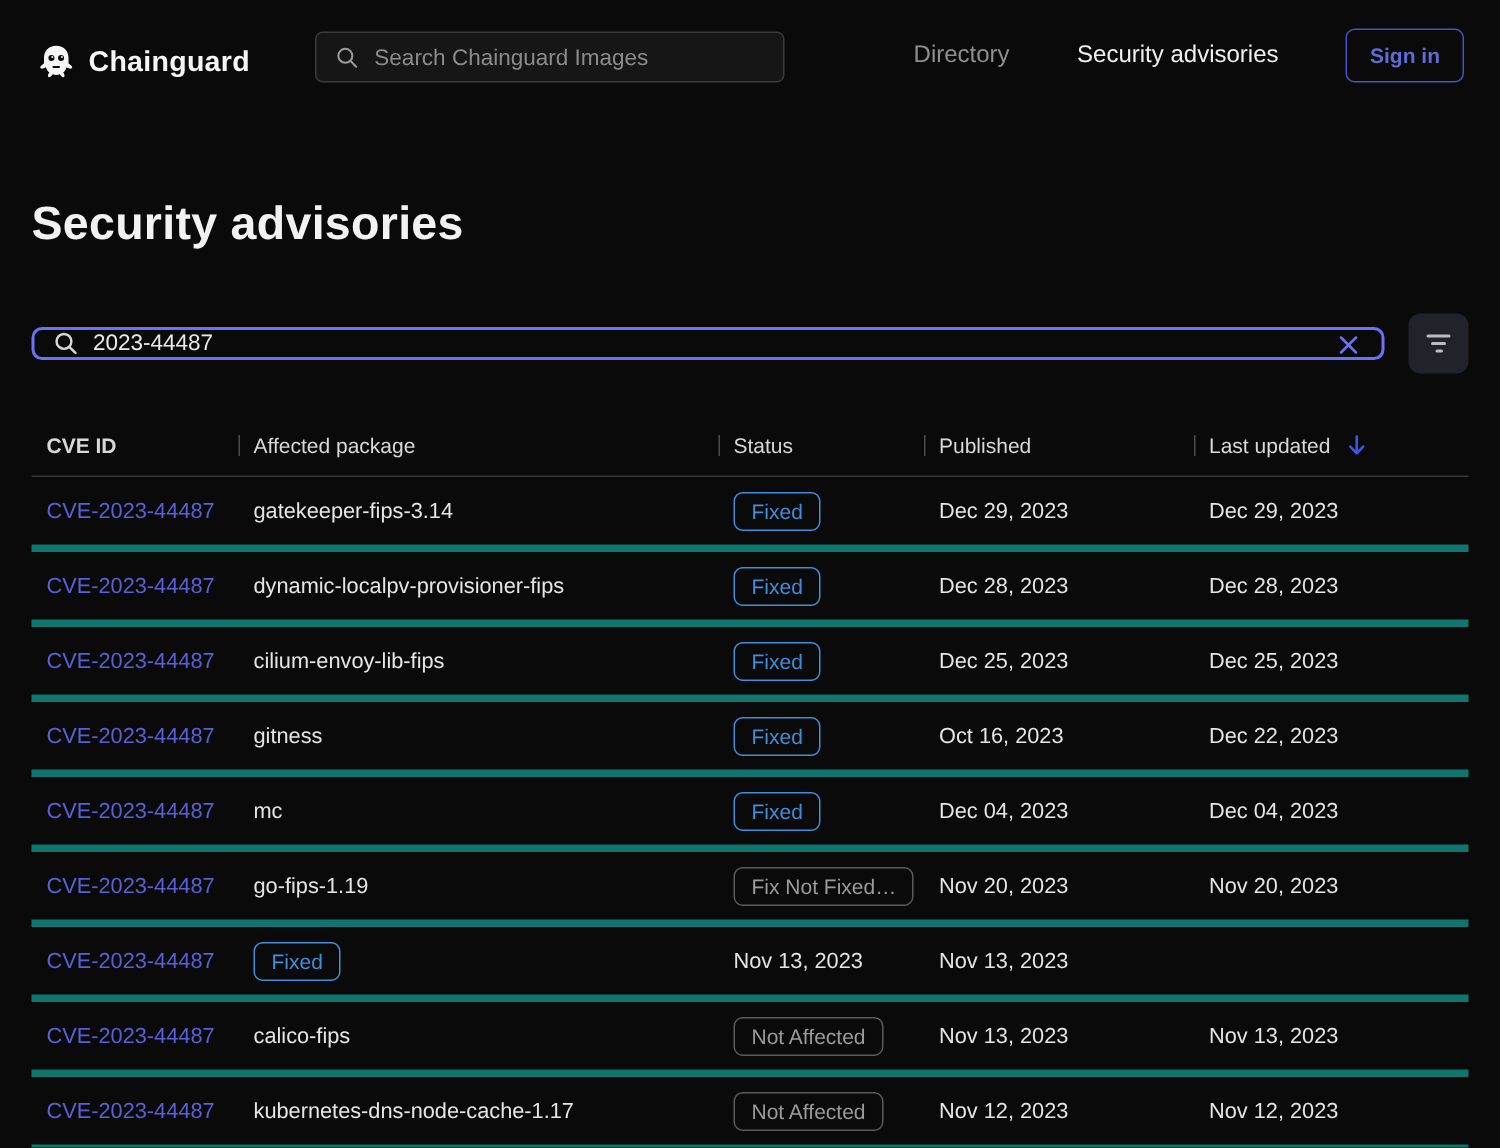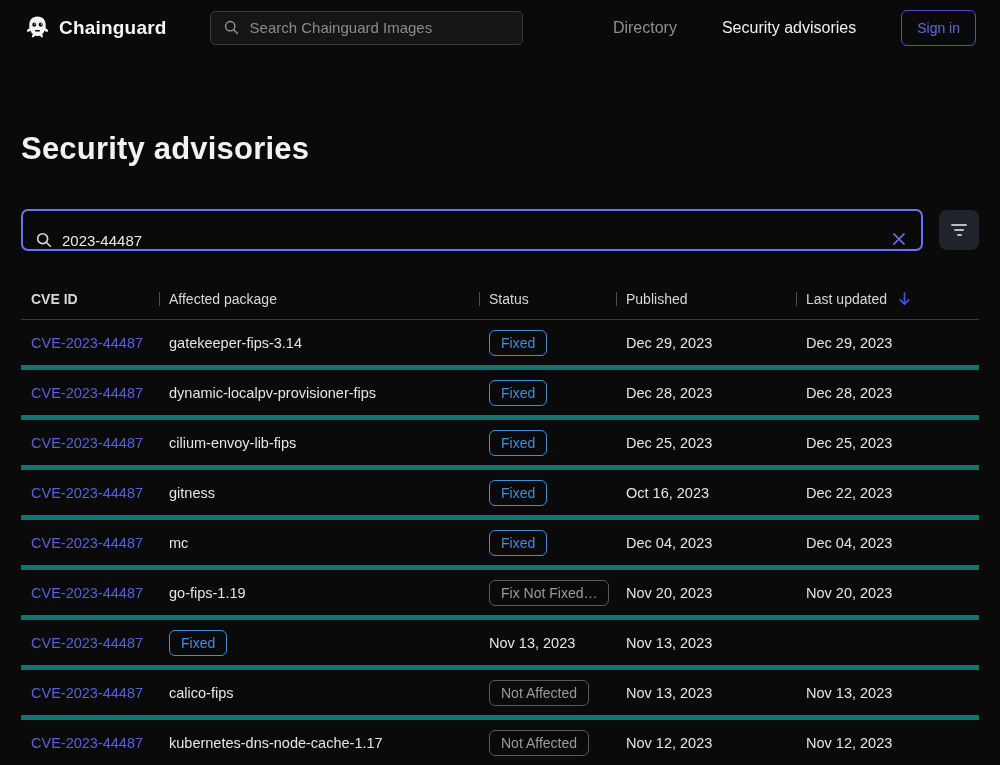--- a/index.html
+++ b/index.html
@@ -7,21 +7,21 @@
   body {
     background: #0a0a0b;
     font-family: "Liberation Sans", "DejaVu Sans", sans-serif;
     color: #e8e8e8;
   }
 
   
   .navbar {
     height: 55px;
     display: flex;
-    align-items: center;
+    align-items: flex-end;
     padding: 0 24px;
   }
   .brand {
     display: flex;
     align-items: center;
     gap: 8px;
     cursor: pointer;
   }
   .brand-name {
     color: #f5f5f5;
@@ -66,44 +66,45 @@
   .nav-link.active { color: #f0f0f0; }
   .sign-in-btn {
     background: transparent;
     color: #5f6bd6;
     border: 1px solid #4553c8;
     border-radius: 6px;
     font-size: 14px;
     font-family: inherit;
     padding: 9px 15px;
     cursor: pointer;
+    font-weight: bold;
   }
 
   
   .main { padding: 0 21px; }
   .page-title {
     margin-top: 76px;
     font-size: 31px;
     font-weight: 800;
     color: #f2f2f2;
     letter-spacing: 0.2px;
   }
 
   .filter-row {
     margin-top: 42px;
     display: flex;
     align-items: center;
   }
   .adv-search {
     flex: 1;
-    height: 42px;
+    height: 22px;
     border: 2px solid #6b72f3;
     border-radius: 7px;
     display: flex;
-    align-items: flex-end;
+    align-items: flex-start;
     padding: 0 12px;
     gap: 9px;
     background: transparent;
   }
   .adv-search input {
     flex: 1;
     background: transparent;
     border: none;
     outline: none;
     color: #e9e9e9;

